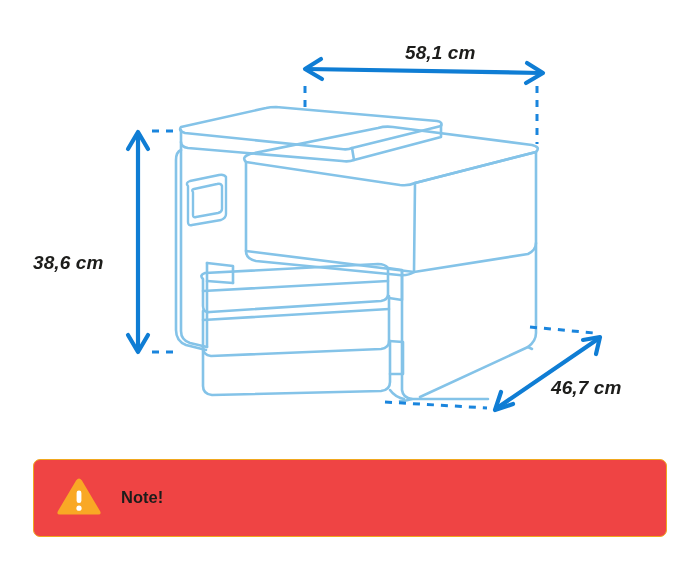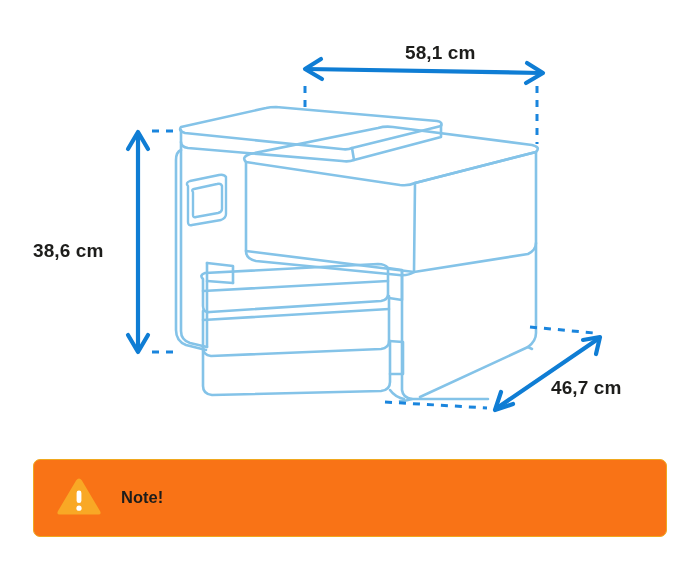--- a/index.html
+++ b/index.html
@@ -22,49 +22,50 @@
     background: #ffffff;
   }
 
   
   #diagram-area {
     position: absolute;
     left: 0;
     top: 0;
     width: 700px;
     height: 440px;
+    font-style: italic;
   }
   #diagram-svg {
     display: block;
     width: 700px;
     height: 440px;
   }
 
   .dim-label {
     position: absolute;
     font-family: "Liberation Sans", sans-serif;
     font-weight: bold;
     font-size: 19px;
     color: #1d1d1b;
     white-space: nowrap;
     letter-spacing: 0.1px;
   }
   #label-width  { left: 405px; top: 42px; }
-  #label-height { left: 33px;  top: 240px; }
+  #label-height { left: 33px;  top: 252px; }
   #label-depth  { left: 551px; top: 377px; }
 
   
   #note-box {
     position: absolute;
     left: 33px;
     top: 459px;
     width: 634px;
     height: 78px;
     box-sizing: border-box;
-    background: #f97316;
+    background: #ef4444;
     border: 1.5px solid #f0a81f;
     border-radius: 7px;
     display: flex;
     align-items: center;
     padding: 0 18px 0 22px;
   }
   #note-icon {
     flex: 0 0 auto;
     width: 46px;
     height: 42px;

